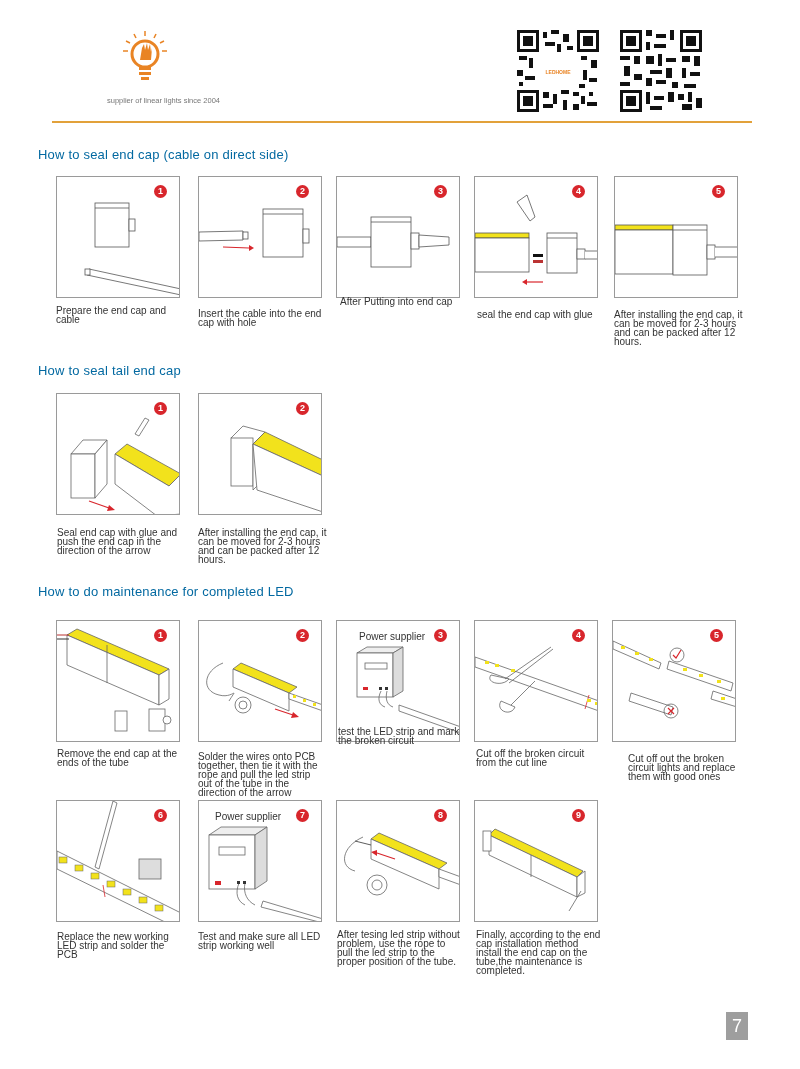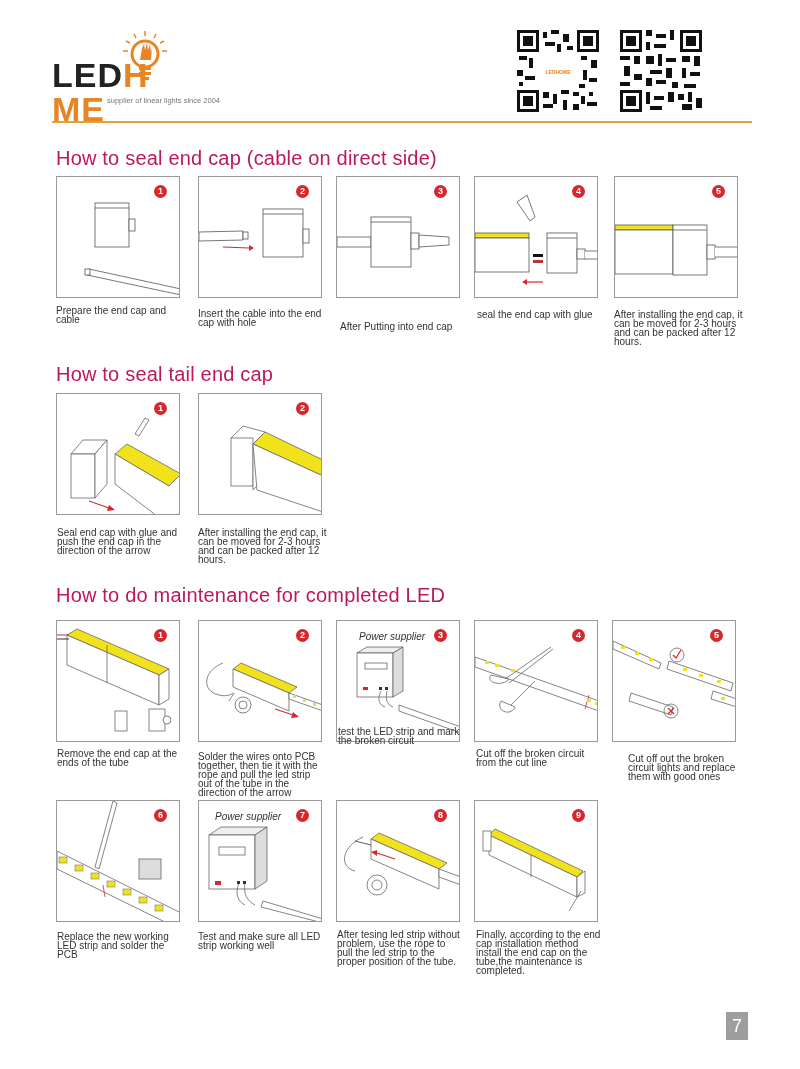--- a/index.html
+++ b/index.html
@@ -4,25 +4,25 @@
 <style>
   html,body{margin:0;padding:0;background:#fff;}
   body{width:800px;height:1069px;position:relative;overflow:hidden;font-family:"Liberation Sans",sans-serif;color:#333;}
   .logo{position:absolute;left:52px;top:30px;width:170px;height:78px;}
   .logo-text{position:absolute;left:0;top:28px;font-size:34px;font-weight:bold;letter-spacing:1px;line-height:34px;font-family:"Liberation Sans",sans-serif;}
   .logo-text .led{color:#222;}
   .logo-text .home{color:#e98424;}
   .logo-tagline{position:absolute;left:55px;top:66px;font-size:7.5px;color:#777;white-space:nowrap;}
   .qr{position:absolute;top:30px;width:82px;height:82px;}
   .header-rule{position:absolute;left:52px;top:121px;width:700px;height:2px;background:#e2a13a;}
-  .section-title{position:absolute;left:56px;font-size:20px;color:#be185d;white-space:nowrap;letter-spacing:0.2px;}
+  .section-title{position:absolute;left:38px;font-size:13px;color:#0369a1;white-space:nowrap;letter-spacing:0.2px;}
   .panel{position:absolute;width:124px;height:122px;border:1px solid #9a9a9a;background:#fff;box-sizing:border-box;overflow:hidden;}
   .panel svg{position:absolute;left:0;top:0;width:124px;height:122px;}
   .badge{position:absolute;right:12px;top:8px;width:13px;height:13px;border-radius:50%;background:#d8262c;color:#fff;font-size:9px;font-weight:bold;line-height:13px;text-align:center;font-family:"Liberation Sans",sans-serif;}
-  .ps-label{position:absolute;left:22px;top:10px;font-size:10px;color:#333;white-space:nowrap;font-style:italic;}
+  .ps-label{position:absolute;left:22px;top:10px;font-size:10px;color:#333;white-space:nowrap;}
   .caption{position:absolute;width:135px;font-size:10px;line-height:9px;color:#333;}
   .page-num{position:absolute;left:726px;top:1012px;width:22px;height:28px;background:#9e9e9e;color:#fff;font-size:18px;line-height:28px;text-align:center;}
 </style>
 </head>
 <body>
 
 <div class="logo">
   <svg style="position:absolute;left:68px;top:0;width:50px;height:62px" viewBox="0 0 50 62">
     <g stroke="#e98424" stroke-width="1.5" fill="none">
       <line x1="25" y1="1" x2="25" y2="6"></line>
@@ -32,23 +32,20 @@
         <line x1="44" y1="11" x2="40" y2="13"></line>
         <line x1="3" y1="21" x2="8" y2="21"></line>
         <line x1="47" y1="21" x2="42" y2="21"></line>
       <circle cx="25" cy="24" r="13" stroke-width="3"></circle>
     </g>
     <path d="M20 30 L22 18 L24 14 L25 20 L27 13 L28 20 L30 14 L31 22 L32 18 L31 30 Z" fill="#e98424"></path>
     <rect x="19" y="37" width="12" height="3" fill="#e98424"></rect>
       <rect x="19" y="42" width="12" height="3" fill="#e98424"></rect>
       <rect x="21" y="47" width="8" height="3" fill="#e98424"></rect>
   </svg>
-  <div class="logo-text">
-    <span class="led">LED</span><span class="home">H</span><span class="home" style="display:inline-block;width:26px"></span><span class="home">ME</span>
-  </div>
   <div class="logo-tagline">supplier of linear lights since 2004</div>
 </div>
 
 <svg class="qr" style="left:517px" viewBox="0 0 82 82">
   <rect width="82" height="82" fill="#fff"></rect>
   <g fill="#111">
     <rect x="0" y="0" width="22" height="22"></rect>
       <rect x="60" y="0" width="22" height="22"></rect>
       <rect x="0" y="60" width="22" height="22"></rect>
   </g>
@@ -210,21 +207,21 @@
         <line x1="58" y1="53" x2="92" y2="53"></line>
         <rect x="92" y="68" width="8" height="14" fill="#fff"></rect>
         <path d="M100 70 L124 70 L124 80 L100 80" fill="#fff"></path>
       </g>
     </svg>
   <div class="badge">5</div>
 </div>
 
 <div class="caption" style="left:56px;top:306px">Prepare the end cap and cable</div>
 <div class="caption" style="left:198px;top:309px;width:125px">Insert the cable into the end cap with hole</div>
-<div class="caption" style="left:340px;top:322px">After Putting into end cap</div>
+<div class="caption" style="left:340px;top:297px">After Putting into end cap</div>
 <div class="caption" style="left:477px;top:310px">seal the end cap with glue</div>
 <div class="caption" style="left:614px;top:310px;width:130px">After installing the end cap, it can be moved for 2-3 hours and can be packed after 12 hours.</div>
 
 <div class="section-title" style="top:363px">How to seal tail end cap</div>
 
 <div class="panel" style="left:56px;top:393px">
   <svg viewBox="0 0 124 122">
       <g stroke="#666" stroke-width="0.8">
     <path d="M14 60 L26 46 L50 46 L38 60 Z" fill="#fff"></path>
         <rect x="14" y="60" width="24" height="44" fill="#fff"></rect>

